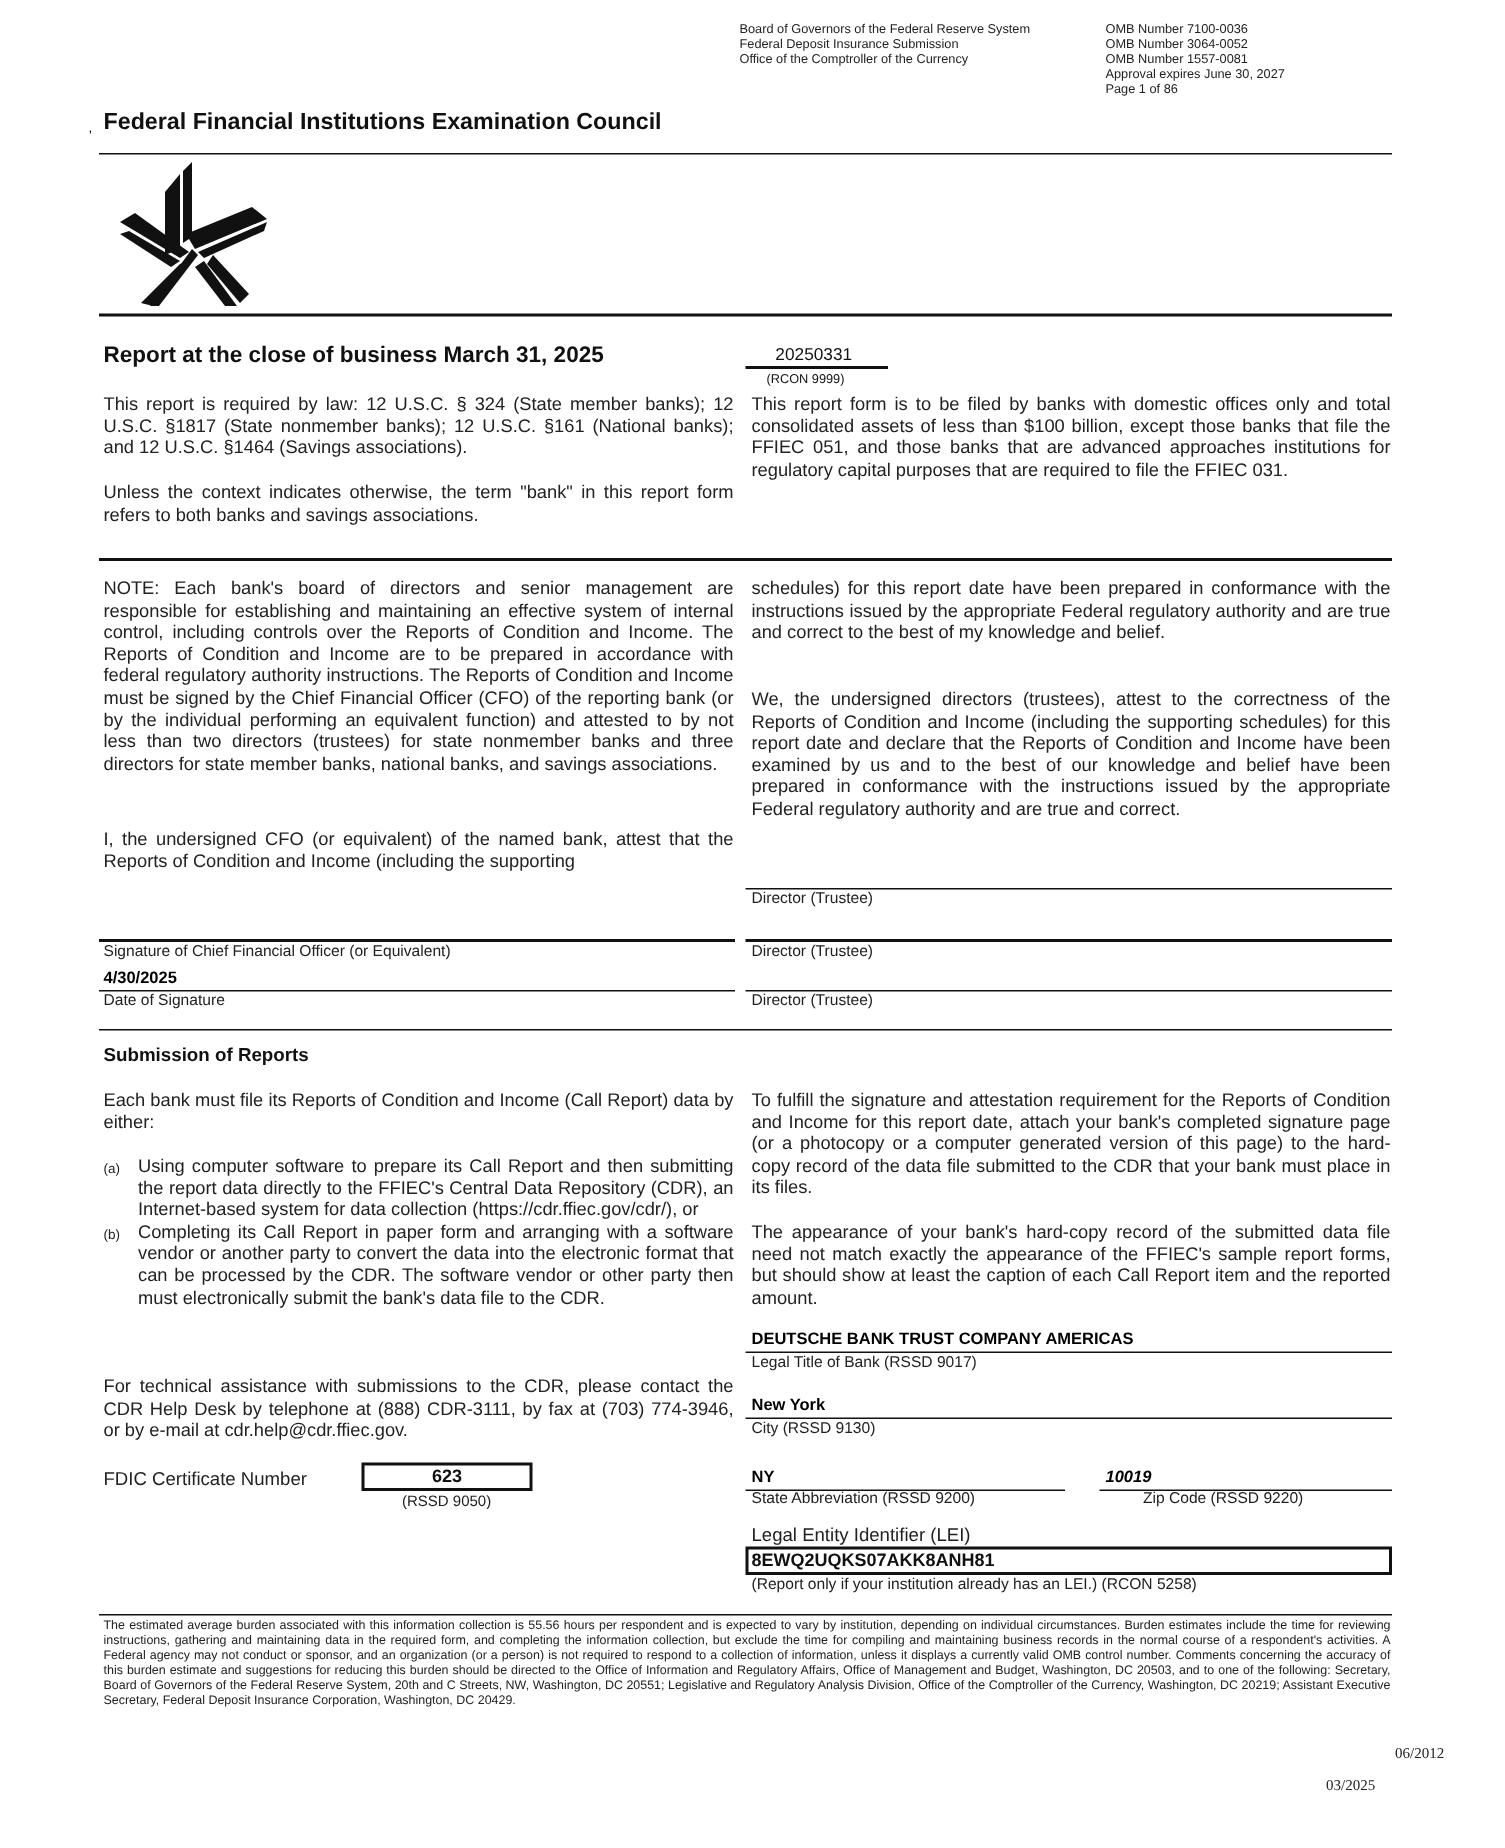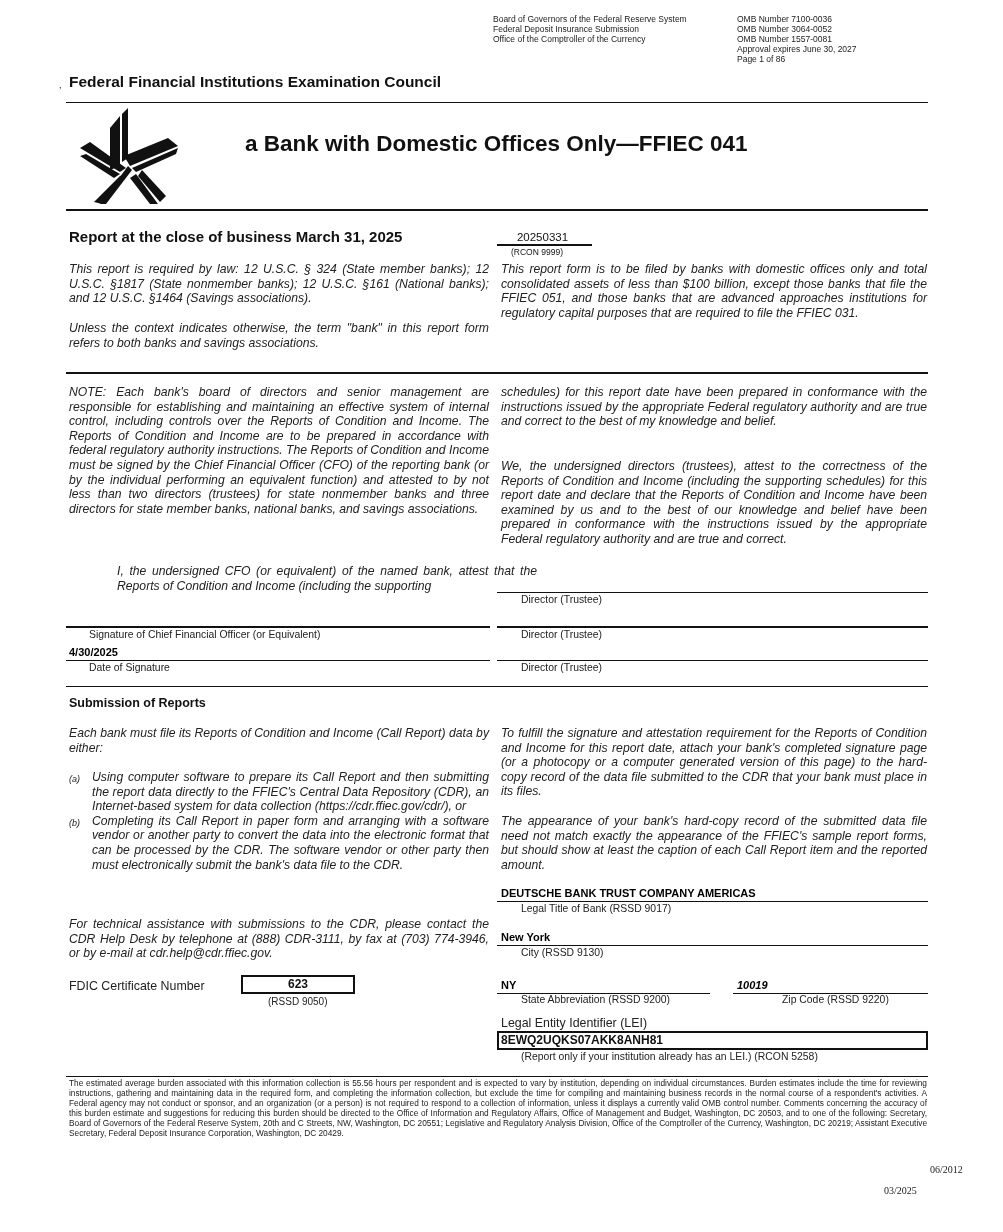--- a/index.html
+++ b/index.html
@@ -1,22 +1,22 @@
 <!DOCTYPE html>
 <html><head>
   <meta charset="utf-8">
   <style>
     * { margin: 0; padding: 0; box-sizing: border-box; }
     html, body { width: 1003px; height: 1232px; background: #ffffff; overflow: hidden; }
     body { position: relative; color: #111; font-family: "Liberation Sans", sans-serif; }
     .abs { position: absolute; }
     .agency { font-size: 8.5px; line-height: 10px; color: #222; }
     .rule { position: absolute; background: #111; }
-    .para { font-size: 12.2px; line-height: 14.6px; text-align: justify; color: #222; font-style: italic; }
-    .label { font-size: 10.4px; line-height: 12px; color: #222; margin-left: 20px; }
+    .para { font-size: 12.2px; line-height: 14.6px; text-align: justify; color: #222; }
+    .label { font-size: 10.4px; line-height: 12px; color: #222; }
     .bold-val { font-weight: bold; font-size: 11px; color: #000000; }
     .council { font-size: 15.5px; font-weight: bold; }
     .title { font-size: 22.5px; font-weight: bold; line-height: 26px; }
     .h-report { font-size: 15px; font-weight: bold; }
     .h-sub { font-size: 12.5px; font-weight: bold; }
     .list-marker { position: absolute; left: 0; font-size: 9px; top: 2px; }
     .list-item { position: relative; padding-left: 23px; }
     .burden { font-size: 8.3px; line-height: 10px; text-align: justify; color: #222; }
     .boxed { position: absolute; border: 2px solid #111; }
   </style>
@@ -56,36 +56,35 @@
       <polygon points="40,68 50,64 22,96 14,94"></polygon>
       <polygon points="48,58 52,62 26,96 20,96"></polygon>
 
       <polygon points="0,40 10,34 46,60 40,64"></polygon>
       <polygon points="0,48 6,46 40,66 34,70"></polygon>
     </g>
   </svg>
 </div>
 
 <div class="abs title" style="left:245px; top:131px;">
-  <div>a Bank with Domestic Offices Only—FFIEC 041</div>
 </div>
 <div class="rule" style="left:66px; top:209px; width:862px; height:2px;"></div>
 
 <div class="abs h-report" style="left:69px; top:228px;">Report at the close of business March 31, 2025</div>
 <div class="abs" style="left:497px; top:231px; width:95px; text-align:center; padding-right:4px; font-size:11.5px; border-bottom:2px solid #111; line-height:13px;">20250331</div>
 <div class="abs" style="left:511px; top:247px; font-size:8.5px;">(RCON 9999)</div>
 
 <div class="abs para" style="left:69px; top:262px; width:420px;">This report is required by law: 12 U.S.C. § 324 (State member banks); 12 U.S.C. §1817 (State nonmember banks); 12 U.S.C. §161 (National banks); and 12 U.S.C. §1464 (Savings associations).</div>
 <div class="abs para" style="left:69px; top:321px; width:420px;">Unless the context indicates otherwise, the term "bank" in this report form refers to both banks and savings associations.</div>
 <div class="abs para" style="left:501px; top:262px; width:426px;">This report form is to be filed by banks with domestic offices only and total consolidated assets of less than $100 billion, except those banks that file the FFIEC 051, and those banks that are advanced approaches institutions for regulatory capital purposes that are required to file the FFIEC 031.</div>
 
 <div class="rule" style="left:66px; top:372px; width:862px; height:2px;"></div>
 
 <div class="abs para" style="left:69px; top:385px; width:420px;">NOTE: Each bank's board of directors and senior management are responsible for establishing and maintaining an effective system of internal control, including controls over the Reports of Condition and Income. The Reports of Condition and Income are to be prepared in accordance with federal regulatory authority instructions. The Reports of Condition and Income must be signed by the Chief Financial Officer (CFO) of the reporting bank (or by the individual performing an equivalent function) and attested to by not less than two directors (trustees) for state nonmember banks and three directors for state member banks, national banks, and savings associations.</div>
-<div class="abs para" style="left:69px; top:564px; width:420px;margin-left:48px;">I, the undersigned CFO (or equivalent) of the named bank, attest that the Reports of Condition and Income (including the supporting</div>
+<div class="abs para" style="left:69px; top:552px; width:420px;">I, the undersigned CFO (or equivalent) of the named bank, attest that the Reports of Condition and Income (including the supporting</div>
 <div class="abs para" style="left:501px; top:385px; width:426px;">schedules) for this report date have been prepared in conformance with the instructions issued by the appropriate Federal regulatory authority and are true and correct to the best of my knowledge and belief.</div>
 <div class="abs para" style="left:501px; top:459px; width:426px;">We, the undersigned directors (trustees), attest to the correctness of the Reports of Condition and Income (including the supporting schedules) for this report date and declare that the Reports of Condition and Income have been examined by us and to the best of our knowledge and belief have been prepared in conformance with the instructions issued by the appropriate Federal regulatory authority and are true and correct.</div>
 
 <div class="rule" style="left:497px; top:592px; width:431px; height:1px;"></div>
 <div class="abs label" style="left:501px; top:594px;">Director (Trustee)</div>
 
 <div class="rule" style="left:66px; top:626px; width:424px; height:2px;"></div>
 <div class="abs label" style="left:69px; top:629px;">Signature of Chief Financial Officer (or Equivalent)</div>
 <div class="rule" style="left:497px; top:626px; width:431px; height:2px;"></div>
 <div class="abs label" style="left:501px; top:629px;">Director (Trustee)</div>

